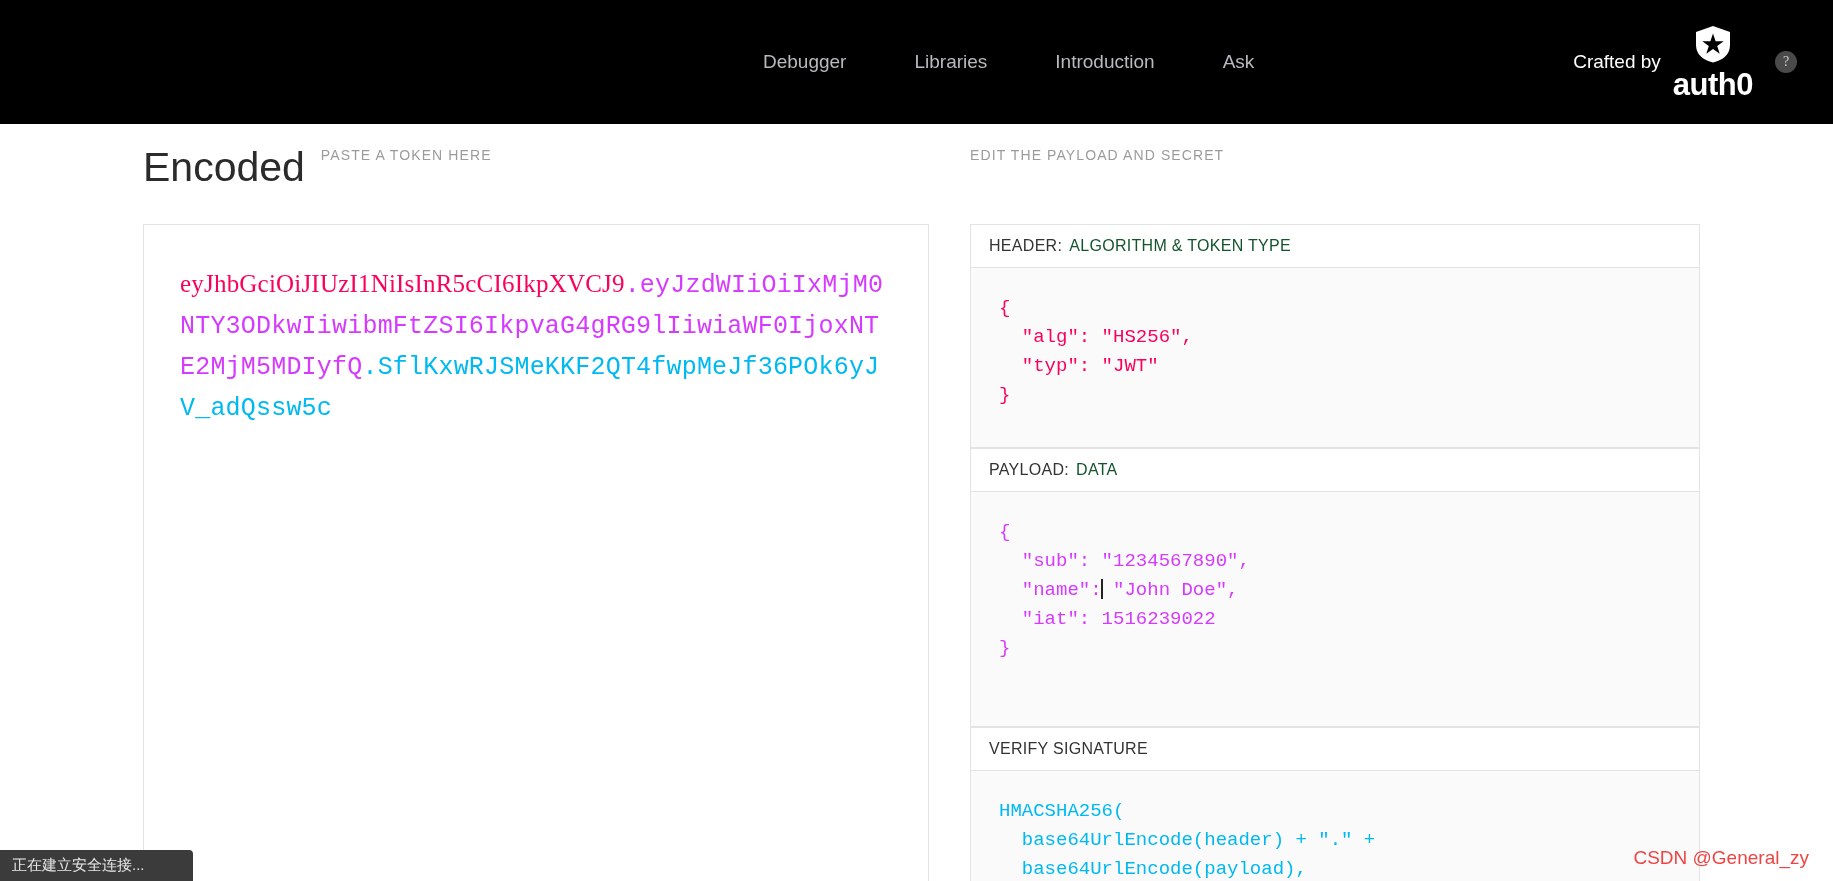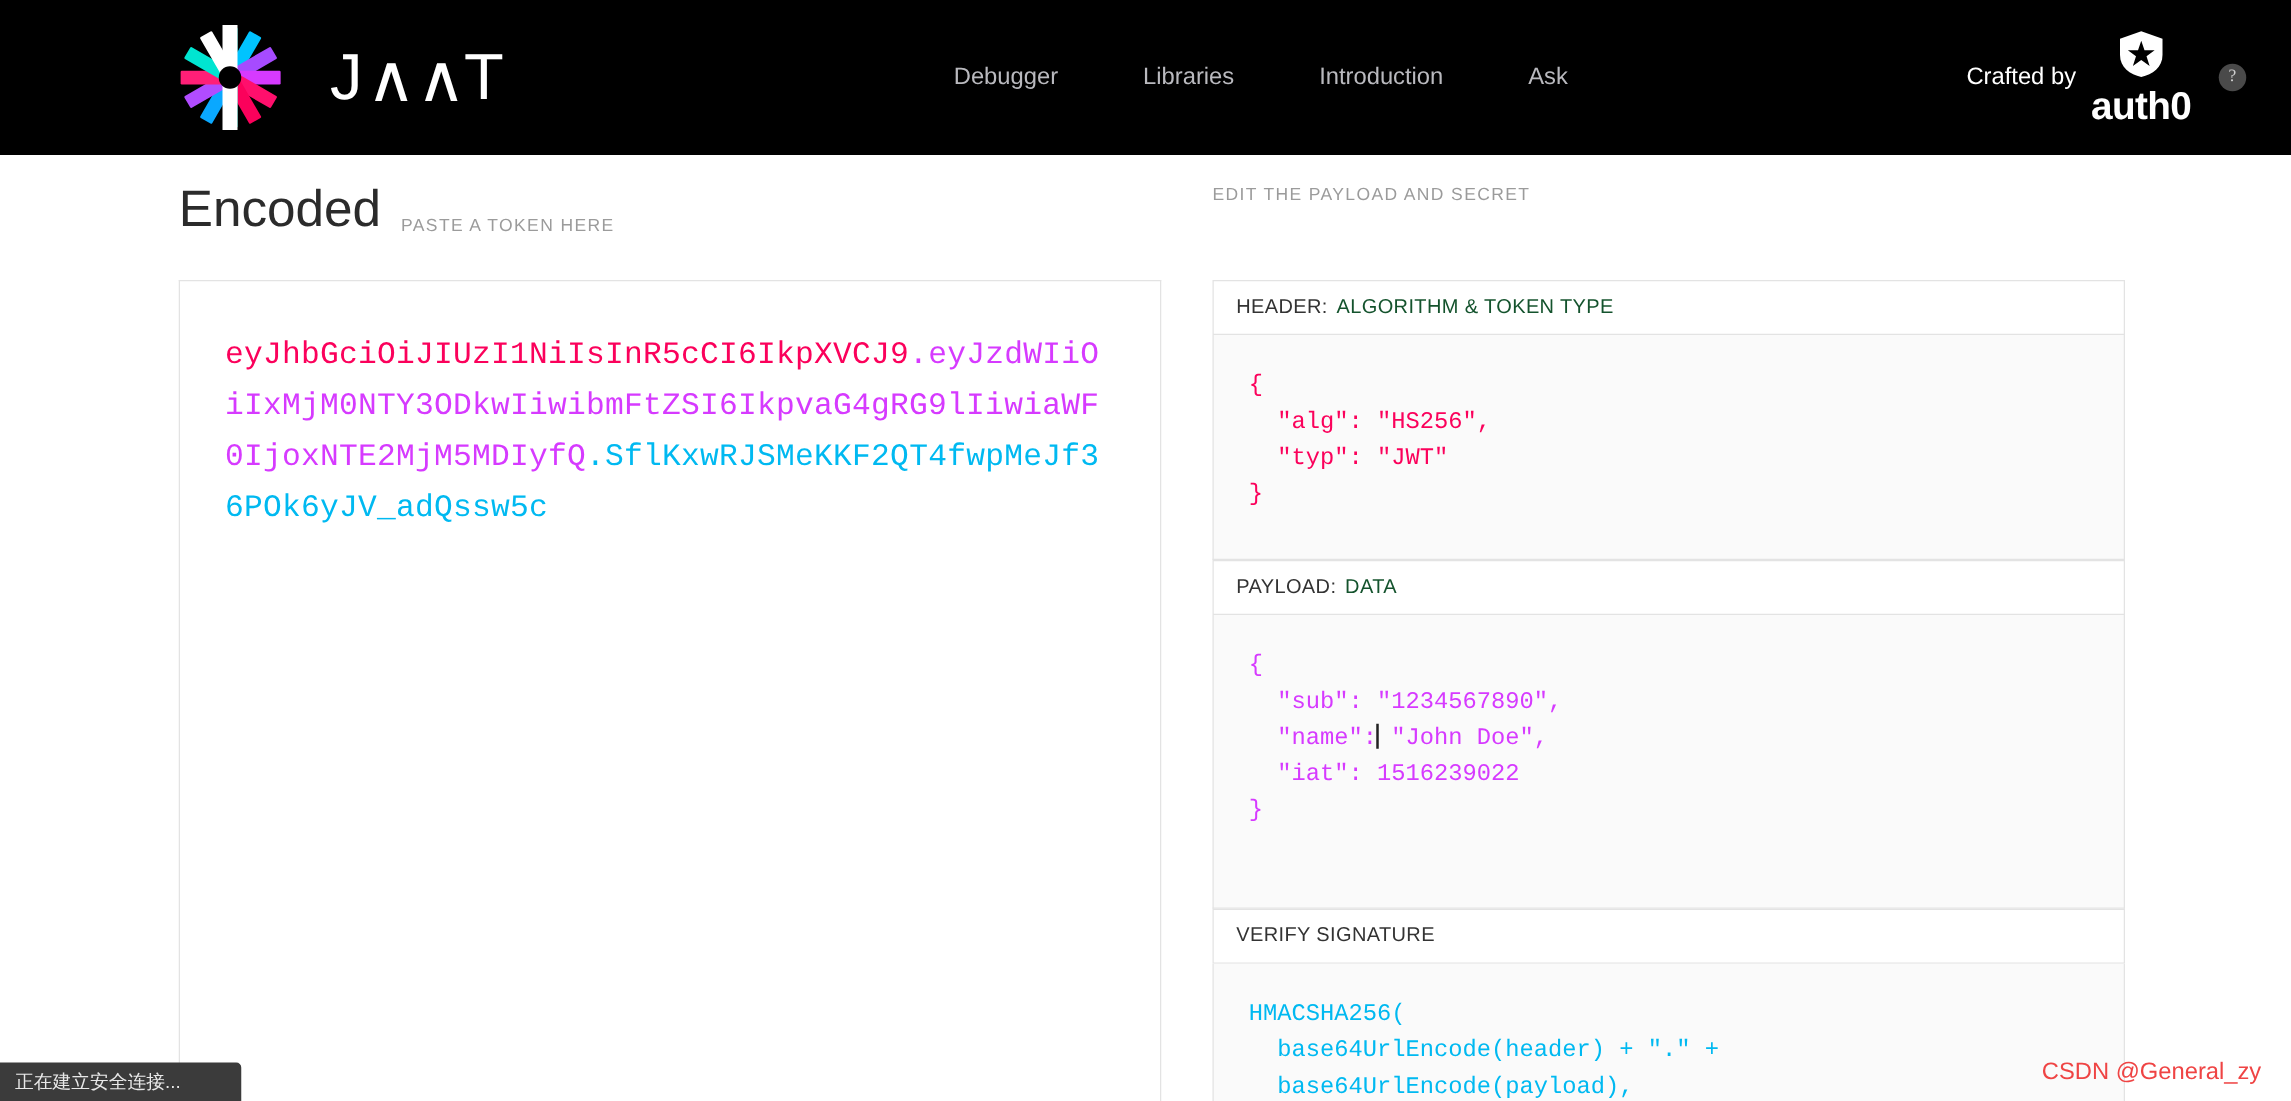--- a/index.html
+++ b/index.html
@@ -132,21 +132,21 @@
     text-align: center;
     margin-left: 10px;
     font-family: "Liberation Serif", serif;
     flex: 0 0 22px;
   }
 
   
   .panel-heading {
     position: absolute;
     display: flex;
-    align-items: flex-end;
+    align-items: flex-start;
     gap: 16px;
   }
   .panel-heading .title {
     font-size: 41px;
     color: #2b2b2b;
     font-weight: 400;
     line-height: 1;
   }
   .panel-heading .sub {
     font-size: 14px;
@@ -172,21 +172,21 @@
     overflow: hidden;
   }
   .token {
     font-family: "Liberation Mono", monospace;
     font-size: 25px;
     line-height: 41px;
     word-break: break-all;
     white-space: pre-wrap;
     letter-spacing: 0.2px;
   }
-  .tok-header { color: #fb015b; }
+  .tok-header { color: #fb015b; font-family: Liberation Serif, serif; }
   .tok-dot    { color: #d63aff; }
   .tok-payload{ color: #d63aff; }
   .tok-sig    { color: #00b9f1; }
 
   
   .decoded-col {
     position: absolute;
     left: 970px;
     top: 224px;
     width: 786px;
@@ -267,41 +267,20 @@
     white-space: nowrap;
   }
 </style>
 </head>
 <body>
 
 <div id="app">
 
   <div class="topbar">
 
-    <div class="brand">
-      <div class="logo-mark" id="logo-mark">
-          <div class="petal" style="background: rgb(0, 224, 208); transform: rotate(0deg);"></div>
-          <div class="petal" style="background: rgb(0, 195, 255); transform: rotate(30deg);"></div>
-          <div class="petal" style="background: rgb(166, 75, 255); transform: rotate(60deg);"></div>
-          <div class="petal" style="background: rgb(214, 58, 255); transform: rotate(90deg);"></div>
-          <div class="petal" style="background: rgb(255, 15, 108); transform: rotate(120deg);"></div>
-          <div class="petal" style="background: rgb(251, 1, 91); transform: rotate(150deg);"></div>
-          <div class="petal" style="background: rgb(0, 217, 192); transform: rotate(180deg);"></div>
-          <div class="petal" style="background: rgb(10, 168, 255); transform: rotate(210deg);"></div>
-          <div class="petal" style="background: rgb(177, 76, 255); transform: rotate(240deg);"></div>
-          <div class="petal" style="background: rgb(255, 31, 119); transform: rotate(270deg);"></div>
-          <div class="petal" style="background: rgb(0, 229, 209); transform: rotate(300deg);"></div>
-          <div class="petal" style="background: rgb(255, 255, 255); transform: rotate(330deg);"></div>
-          <div style="position: absolute; left: 50%; top: 2px; margin-left: -6px; width: 12px; height: 84px; background: rgb(255, 255, 255);"></div>
-          <div style="position: absolute; left: 50%; top: 50%; margin: -9px 0px 0px -9px; width: 18px; height: 18px; background: rgb(0, 0, 0); border-radius: 50%;"></div>
-        </div>
-      <div class="logo-word">
-        <span class="w-j">J</span><span class="w-m">∧∧</span><span class="w-j">T</span>
-      </div>
-    </div>
 
     <nav class="nav">
       <a href="#">Debugger</a>
       <a href="#">Libraries</a>
       <a href="#">Introduction</a>
       <a href="#">Ask</a>
     </nav>
 
     <div class="crafted">
       <span class="crafted-label">Crafted by</span>

